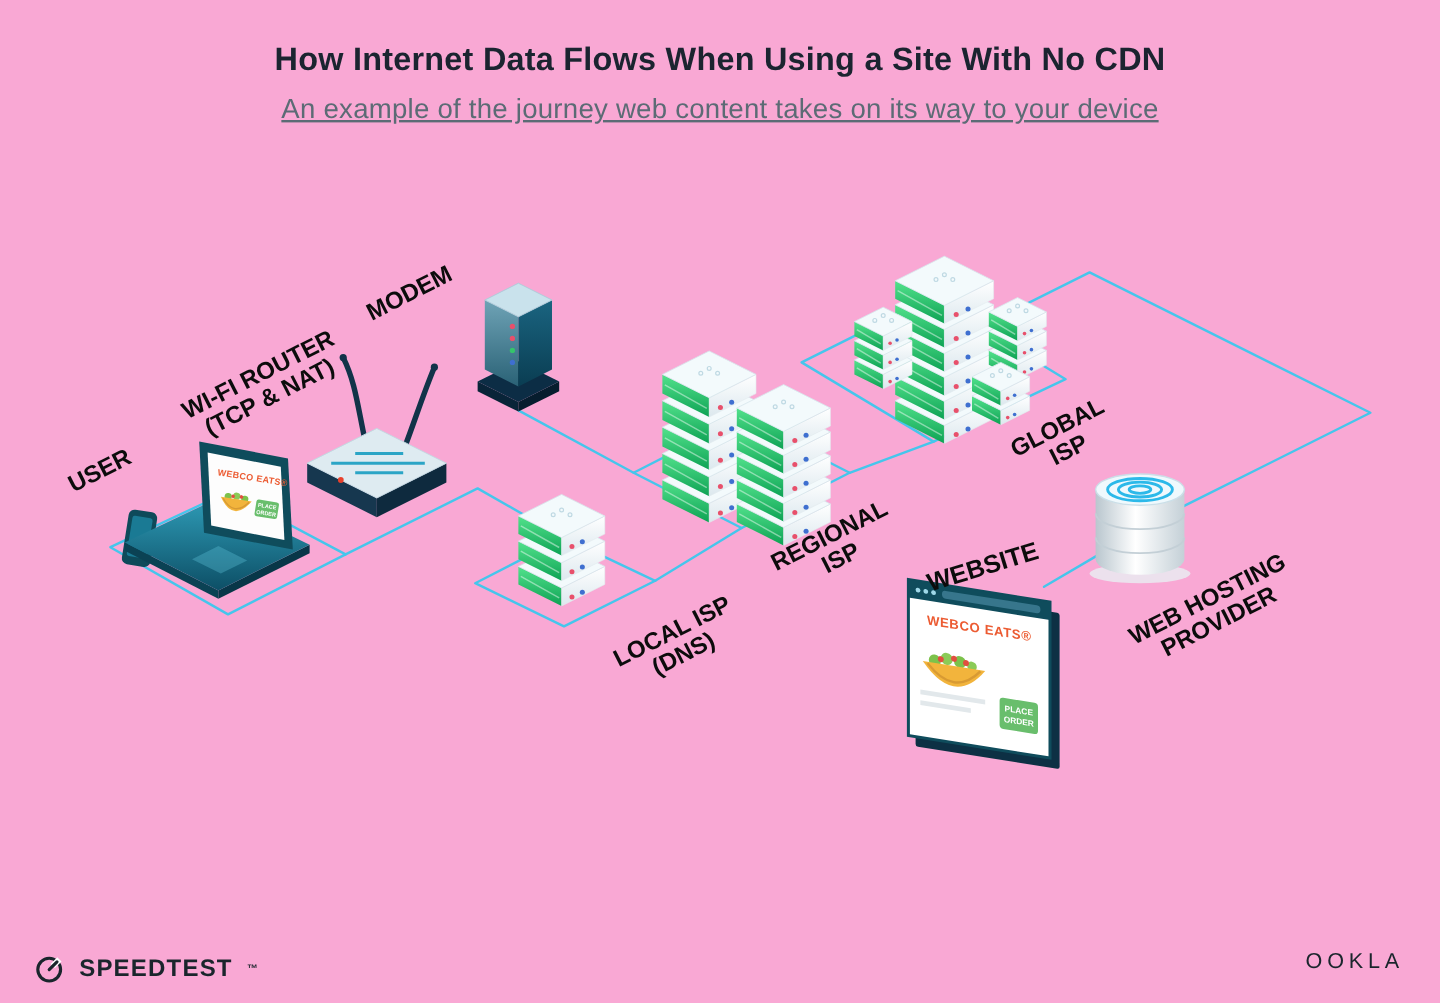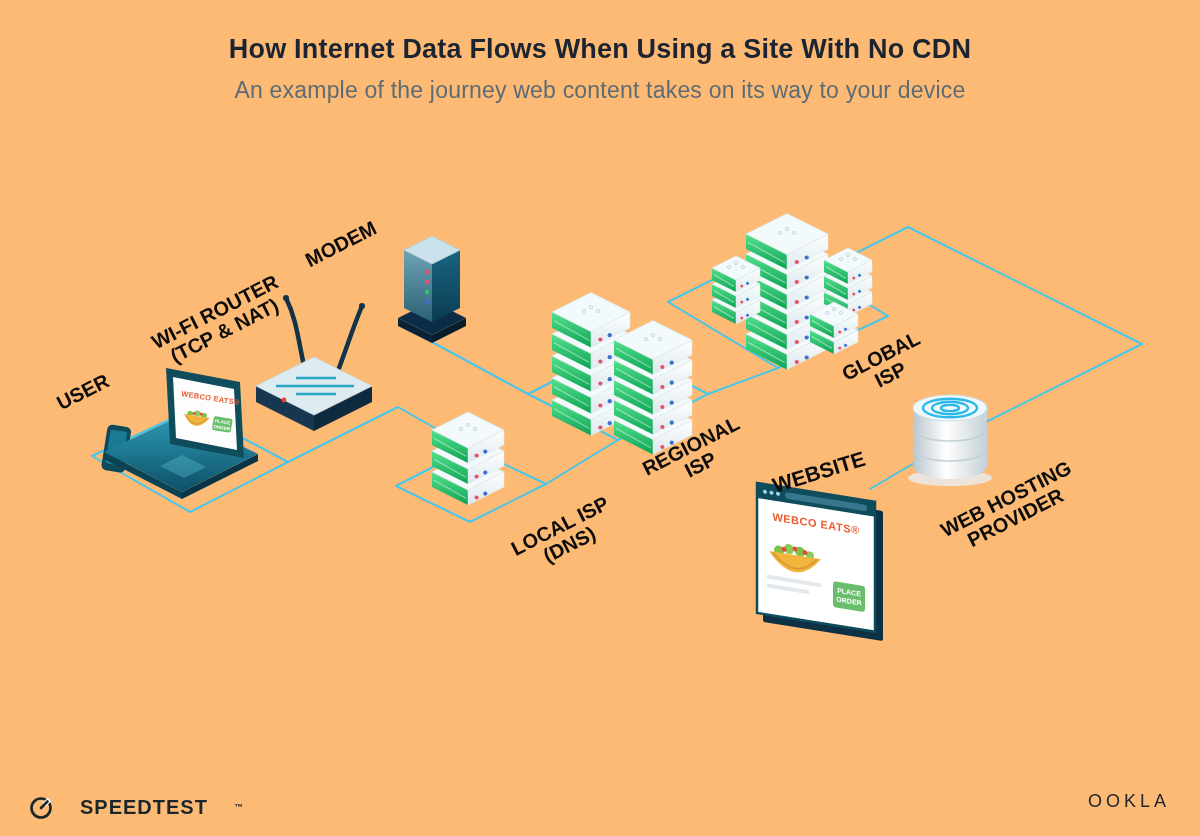--- a/index.html
+++ b/index.html
@@ -1,22 +1,22 @@
 <!DOCTYPE html>
 <html><head>
 <meta charset="utf-8">
 <style>
   html,body{margin:0;padding:0;background:#ffffff;}
-  .stage{position:relative;width:1200px;height:836px;background:#fdba74;overflow:hidden;
+  .stage{position:relative;width:1200px;height:836px;background:#f9a8d4;overflow:hidden;
          font-family:"Liberation Sans",sans-serif;}
   .hdr{position:absolute;top:34px;left:0;width:100%;text-align:center;z-index:3;}
   .hdr h1{margin:0 0 12px 0;font-size:27px;font-weight:bold;color:#1B2430;letter-spacing:.2px;}
-  .hdr p{margin:0;font-size:23px;font-weight:normal;color:#5C6B75;letter-spacing:.2px;}
+  .hdr p{margin:0;font-size:23px;font-weight:normal;color:#5C6B75;letter-spacing:.2px;text-decoration:underline;}
   .scene{position:absolute;left:0;top:0;width:1200px;height:836px;z-index:1;}
-  .foot-left{position:absolute;left:28px;bottom:16px;display:flex;align-items:center;gap:26px;z-index:3;}
+  .foot-left{position:absolute;left:28px;bottom:16px;display:flex;align-items:center;gap:12px;z-index:3;}
   .foot-left .word{font-size:20px;font-weight:bold;color:#1A252C;letter-spacing:1px;}
   .foot-left sup{font-size:9px;font-weight:bold;color:#1A252C;}
   .foot-right{position:absolute;right:30px;bottom:24px;z-index:3;font-size:18px;font-weight:500;
               letter-spacing:4px;color:#1A252C;}
   svg text{font-family:"Liberation Sans",sans-serif;}
 </style>
 </head>
 <body>
 
 <div class="stage">

